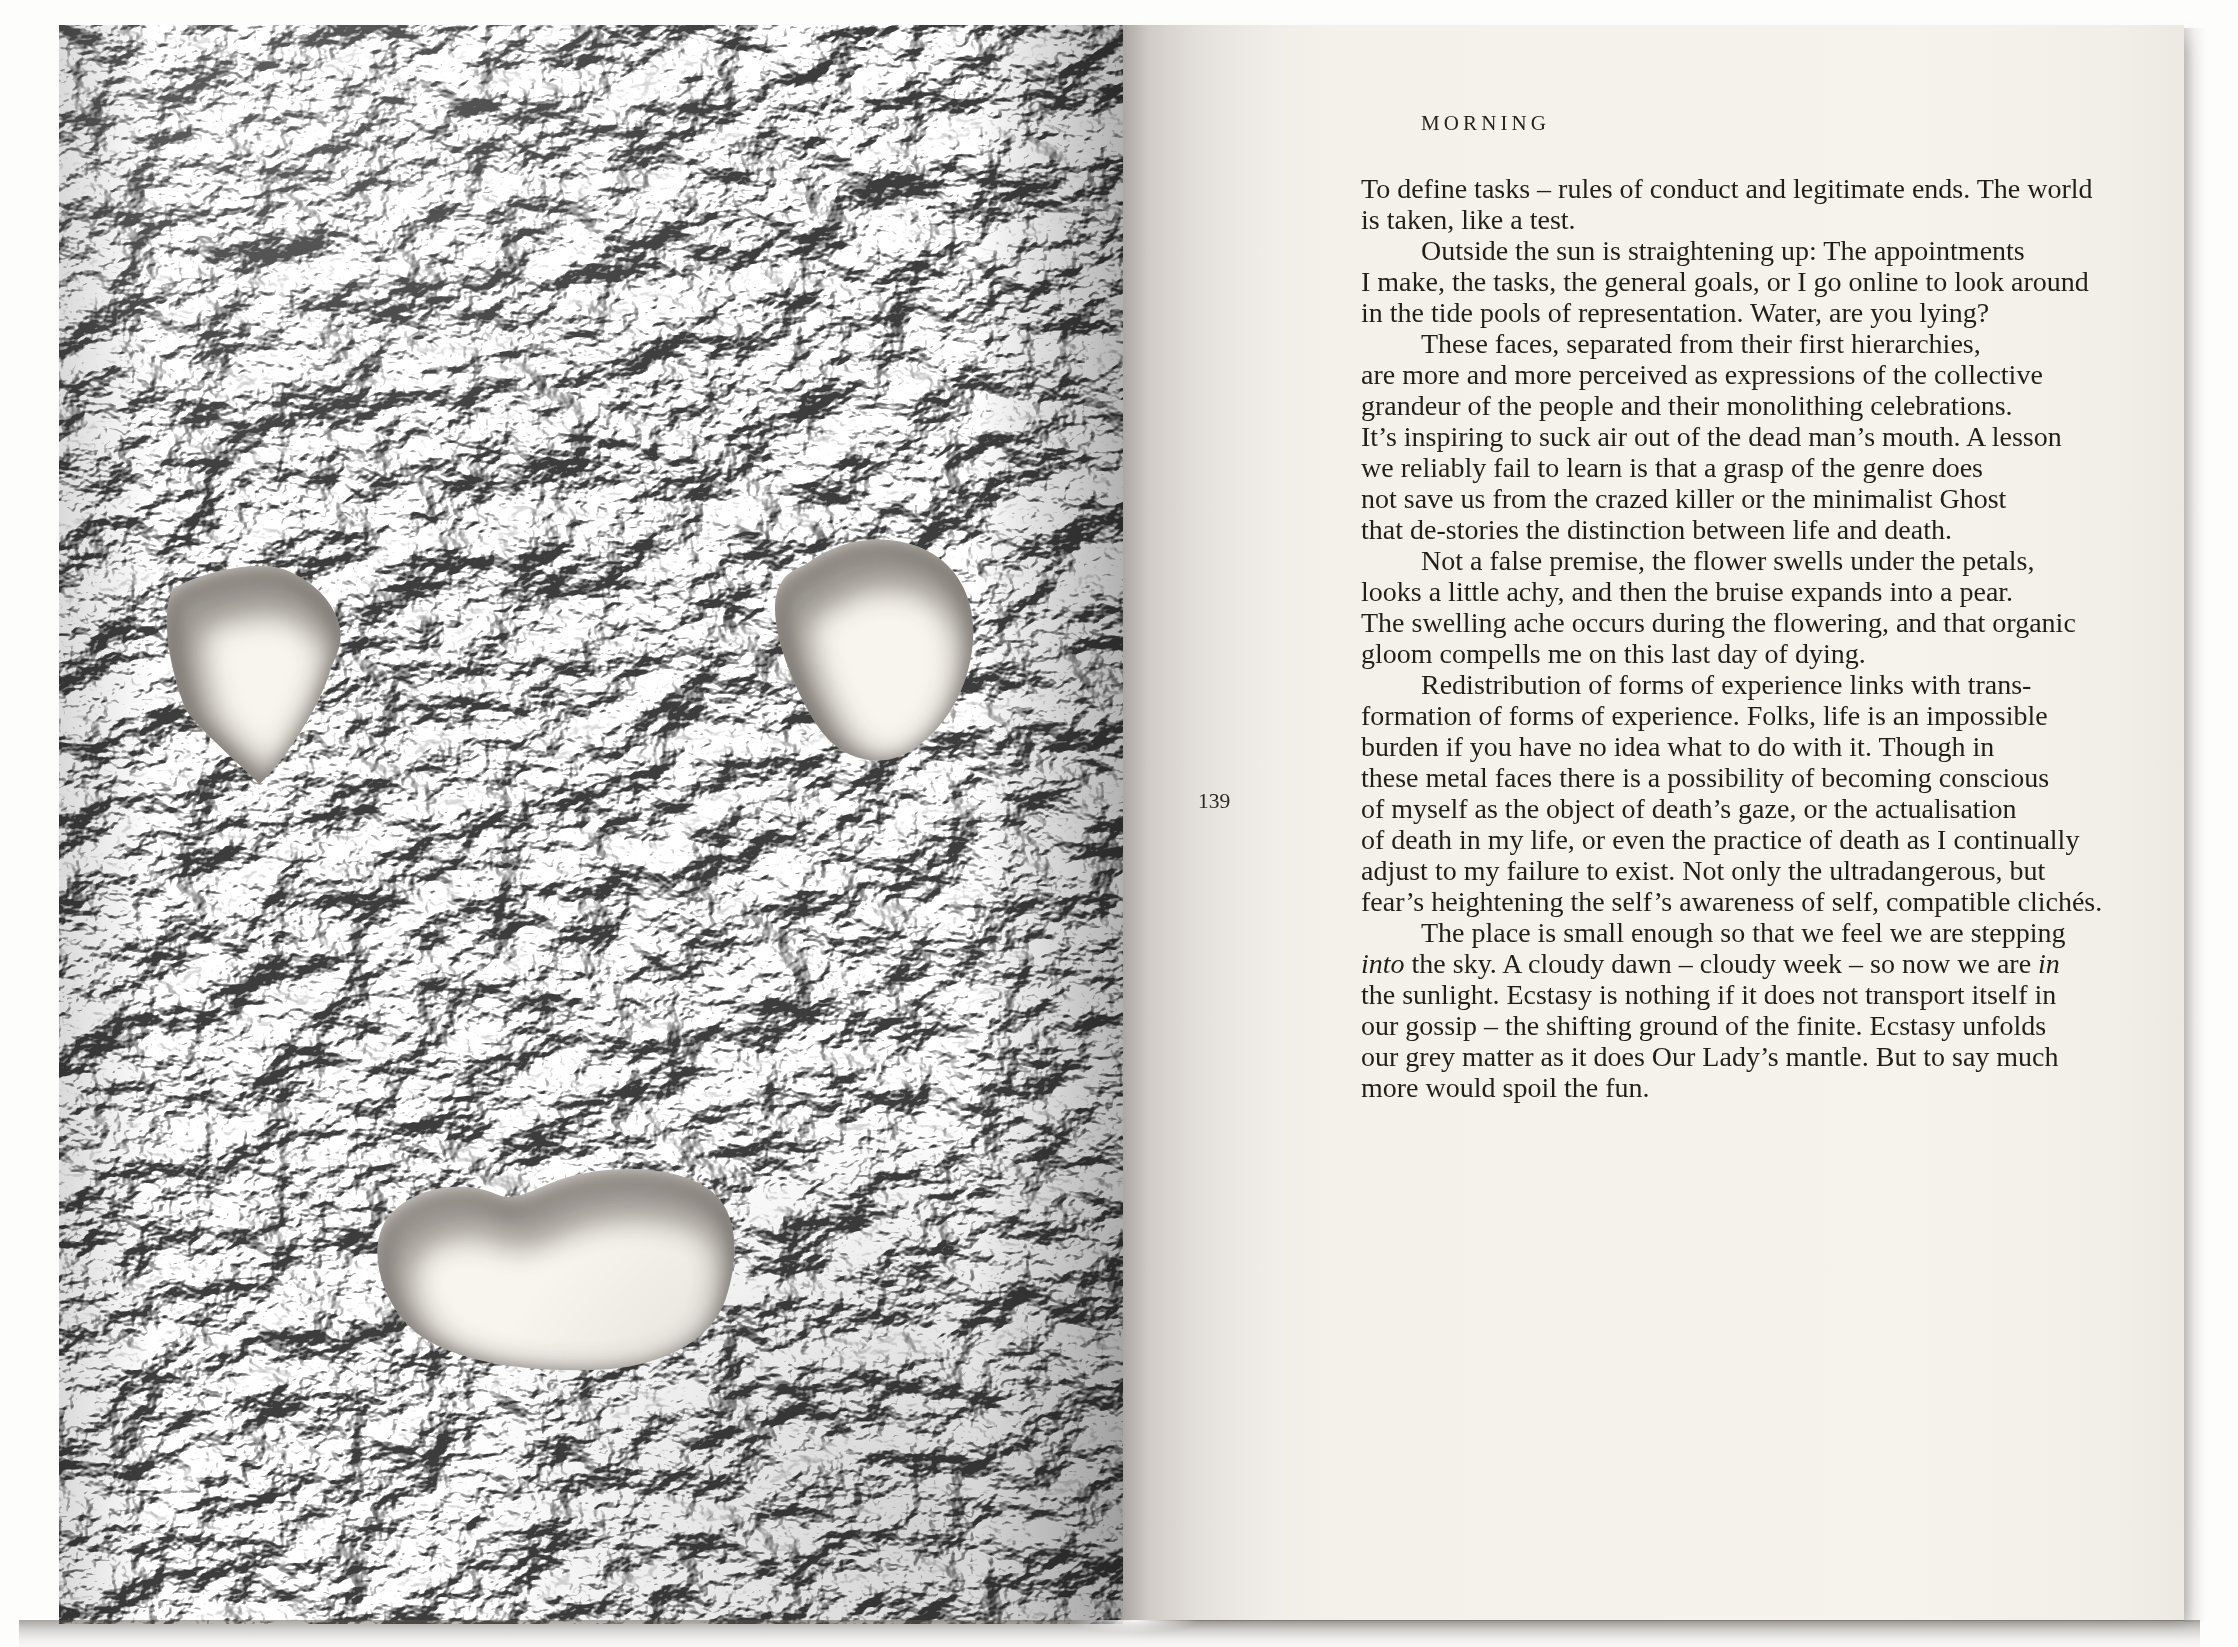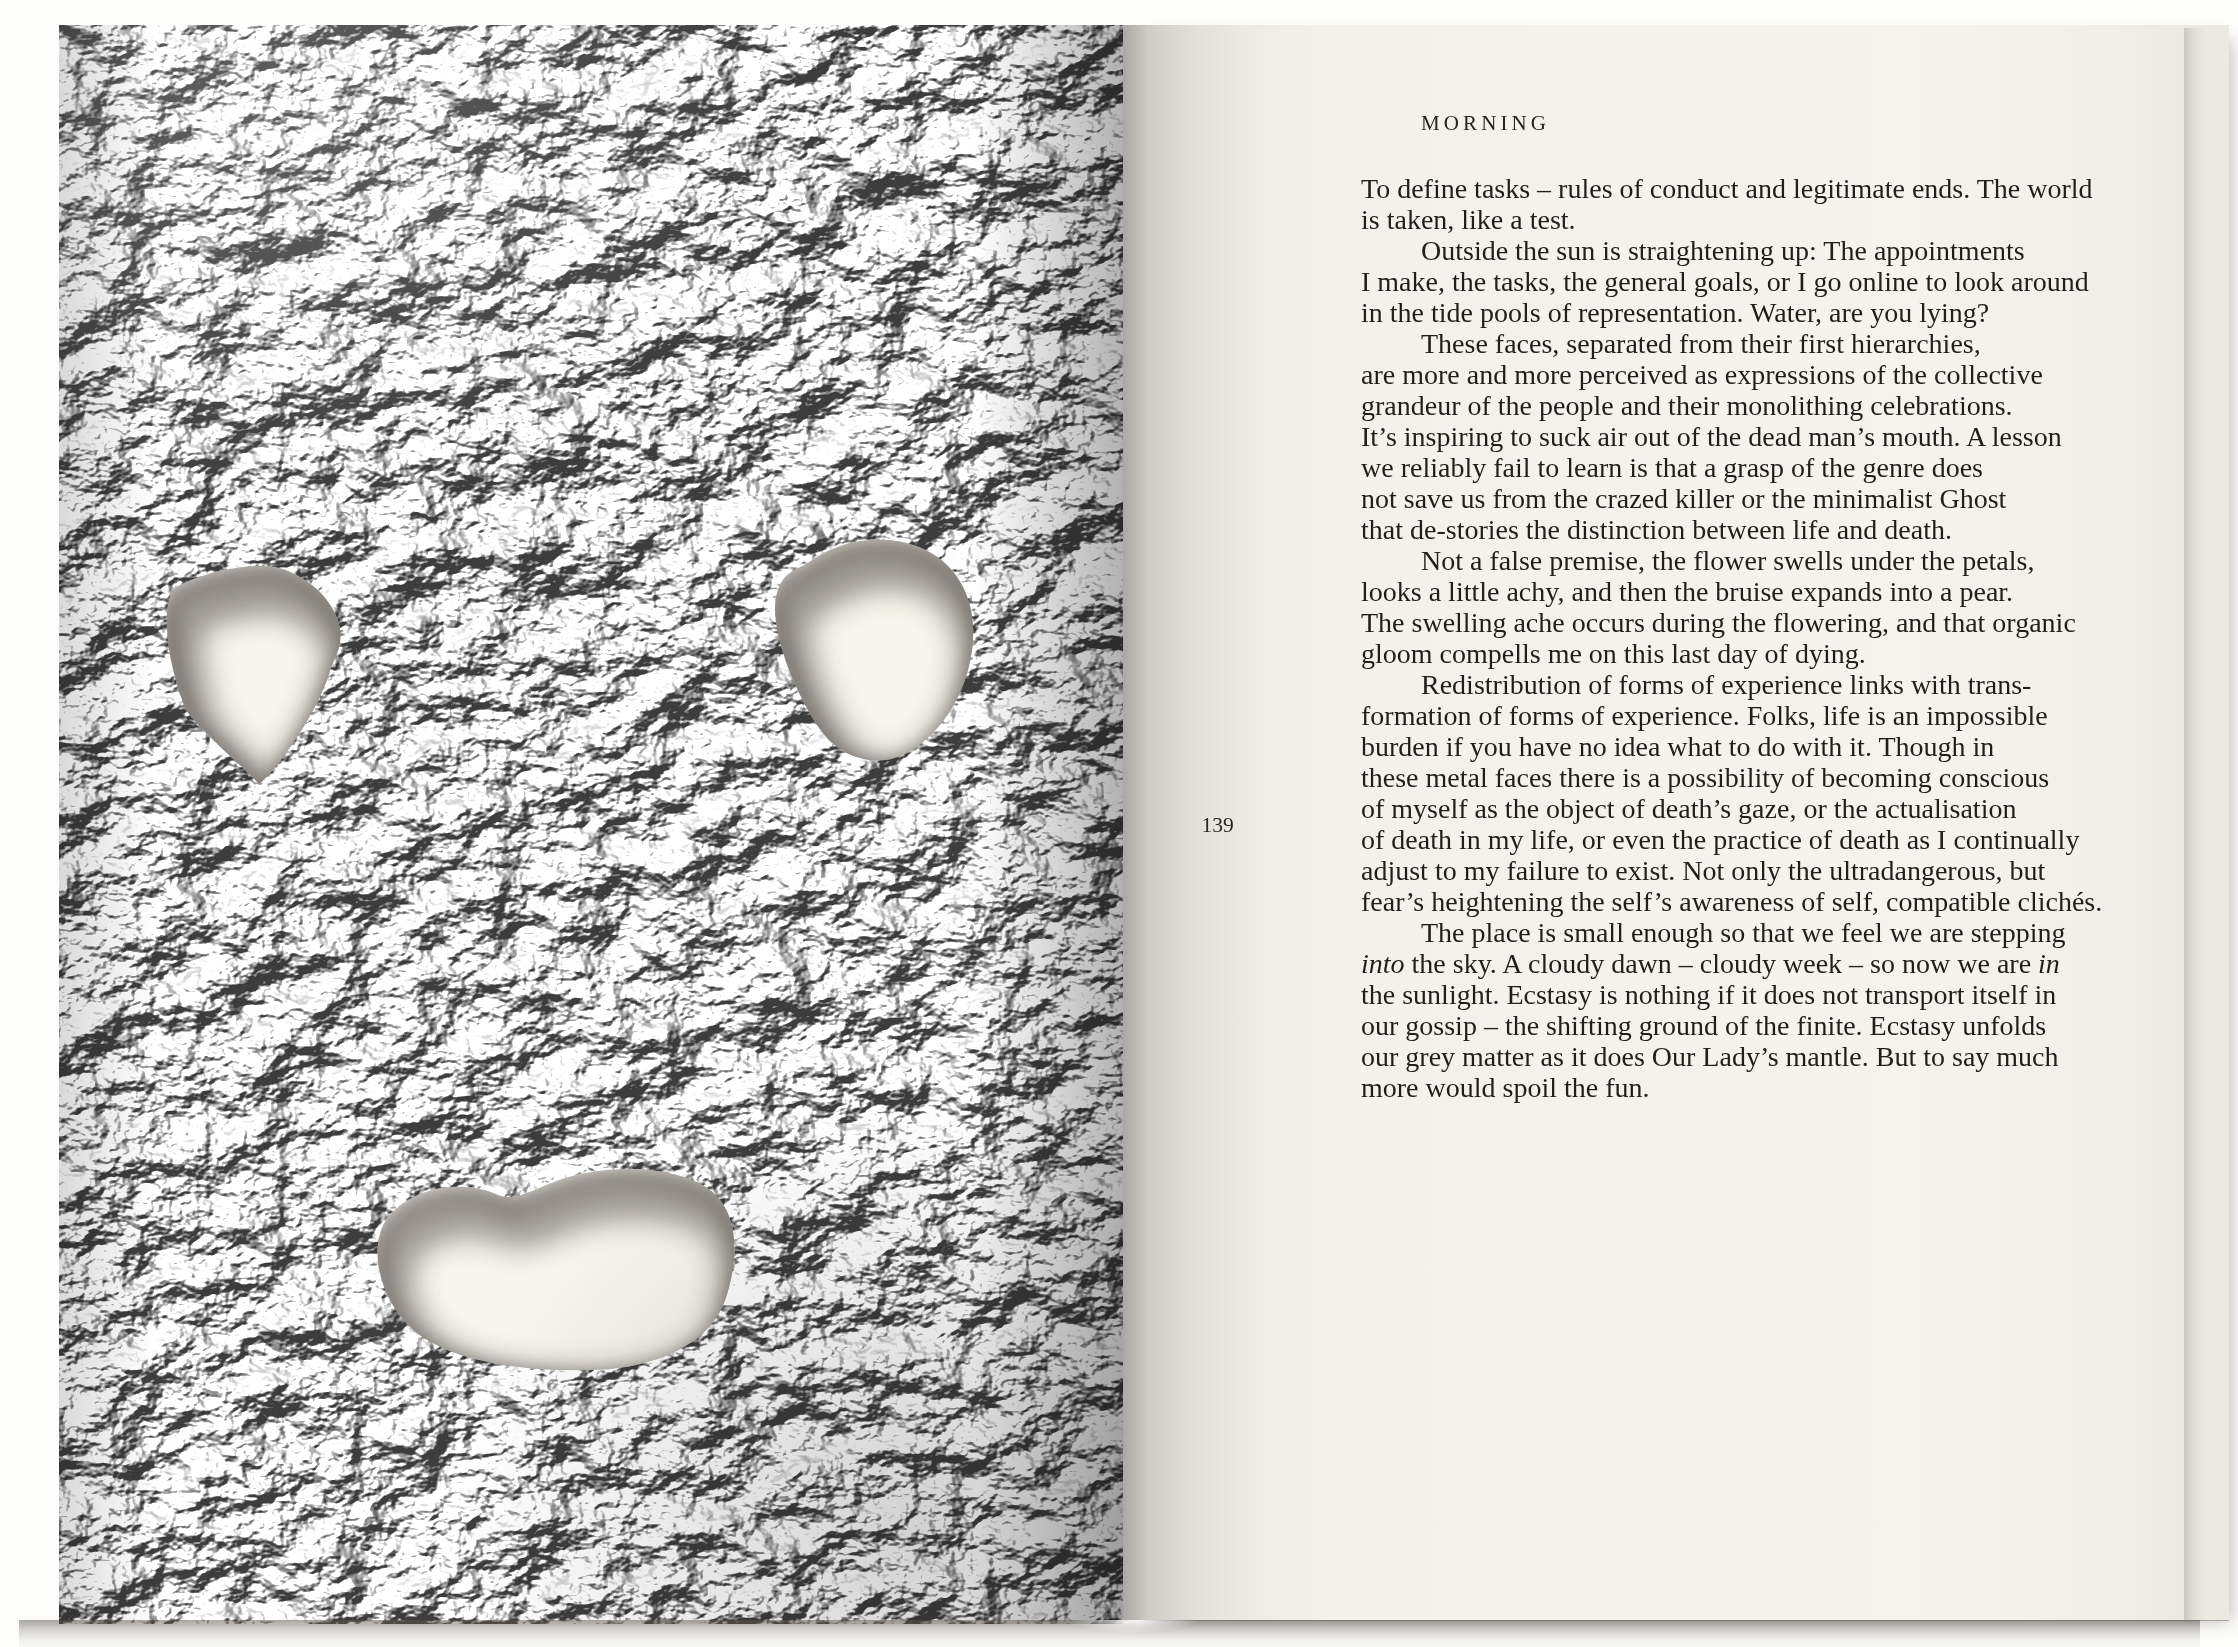--- a/index.html
+++ b/index.html
@@ -29,39 +29,38 @@
       radial-gradient(75% 45% at 82% 94%, rgba(0,0,0,0.18), rgba(0,0,0,0) 60%);
   }
   
   .right-page{
     position:absolute;left:1123px;top:25px;width:1061px;height:1595px;
     background:linear-gradient(to right,
       #dcd8d4 0px, #e7e3df 44px, #efebe6 114px, #f4f1eb 209px,
       #f6f3ed 792px, #f2efe9 988px, #ece8e2 1061px);
     box-shadow:10px 7.6px 16.5px -7.6px rgba(95,90,84,0.40);
     border-bottom:1.3px solid #a8a39d;
-    padding-left:45px;
   }
   .gutter-shadow{
     position:absolute;left:0;top:0;width:152px;height:100%;pointer-events:none;
     background:linear-gradient(to right, rgba(58,53,48,0.30) 0px, rgba(90,84,78,0.14) 25px, rgba(120,114,108,0.06) 76px, rgba(120,114,108,0) 152px);
   }
   .page-heading{
     position:absolute;left:298px;top:86px;
     font-size:21px;letter-spacing:4.1px;color:#272320;white-space:pre;
   }
   .body-text{
     position:absolute;left:238px;top:148px;
     font-size:28px;line-height:31px;color:#221e1a;white-space:pre;
   }
   .body-text .line{height:31px;}
   .body-text .indent{padding-left:60px;}
   .folio{
-    position:absolute;left:59px;top:764px;width:71px;text-align:center;
-    font-size:21.5px;color:#2a2622;margin-top:24px;
+    position:absolute;left:75px;top:764px;width:71px;text-align:left;
+    font-size:21.5px;color:#2a2622;
   }
   
   .book-bottom-shadow{
     position:absolute;left:19px;top:1620px;width:2181px;height:32px;pointer-events:none;
     background:linear-gradient(to bottom, rgba(90,84,78,0.52) 0%, rgba(108,102,96,0.28) 30%, rgba(128,122,116,0.10) 62%, rgba(140,134,128,0) 100%);
   }
   .spine-glow{
     position:absolute;left:1049px;top:1620px;width:171px;height:27px;pointer-events:none;
     background:radial-gradient(50% 65% at 50% 0%, rgba(255,255,255,0.95), rgba(255,255,255,0) 75%);
   }

